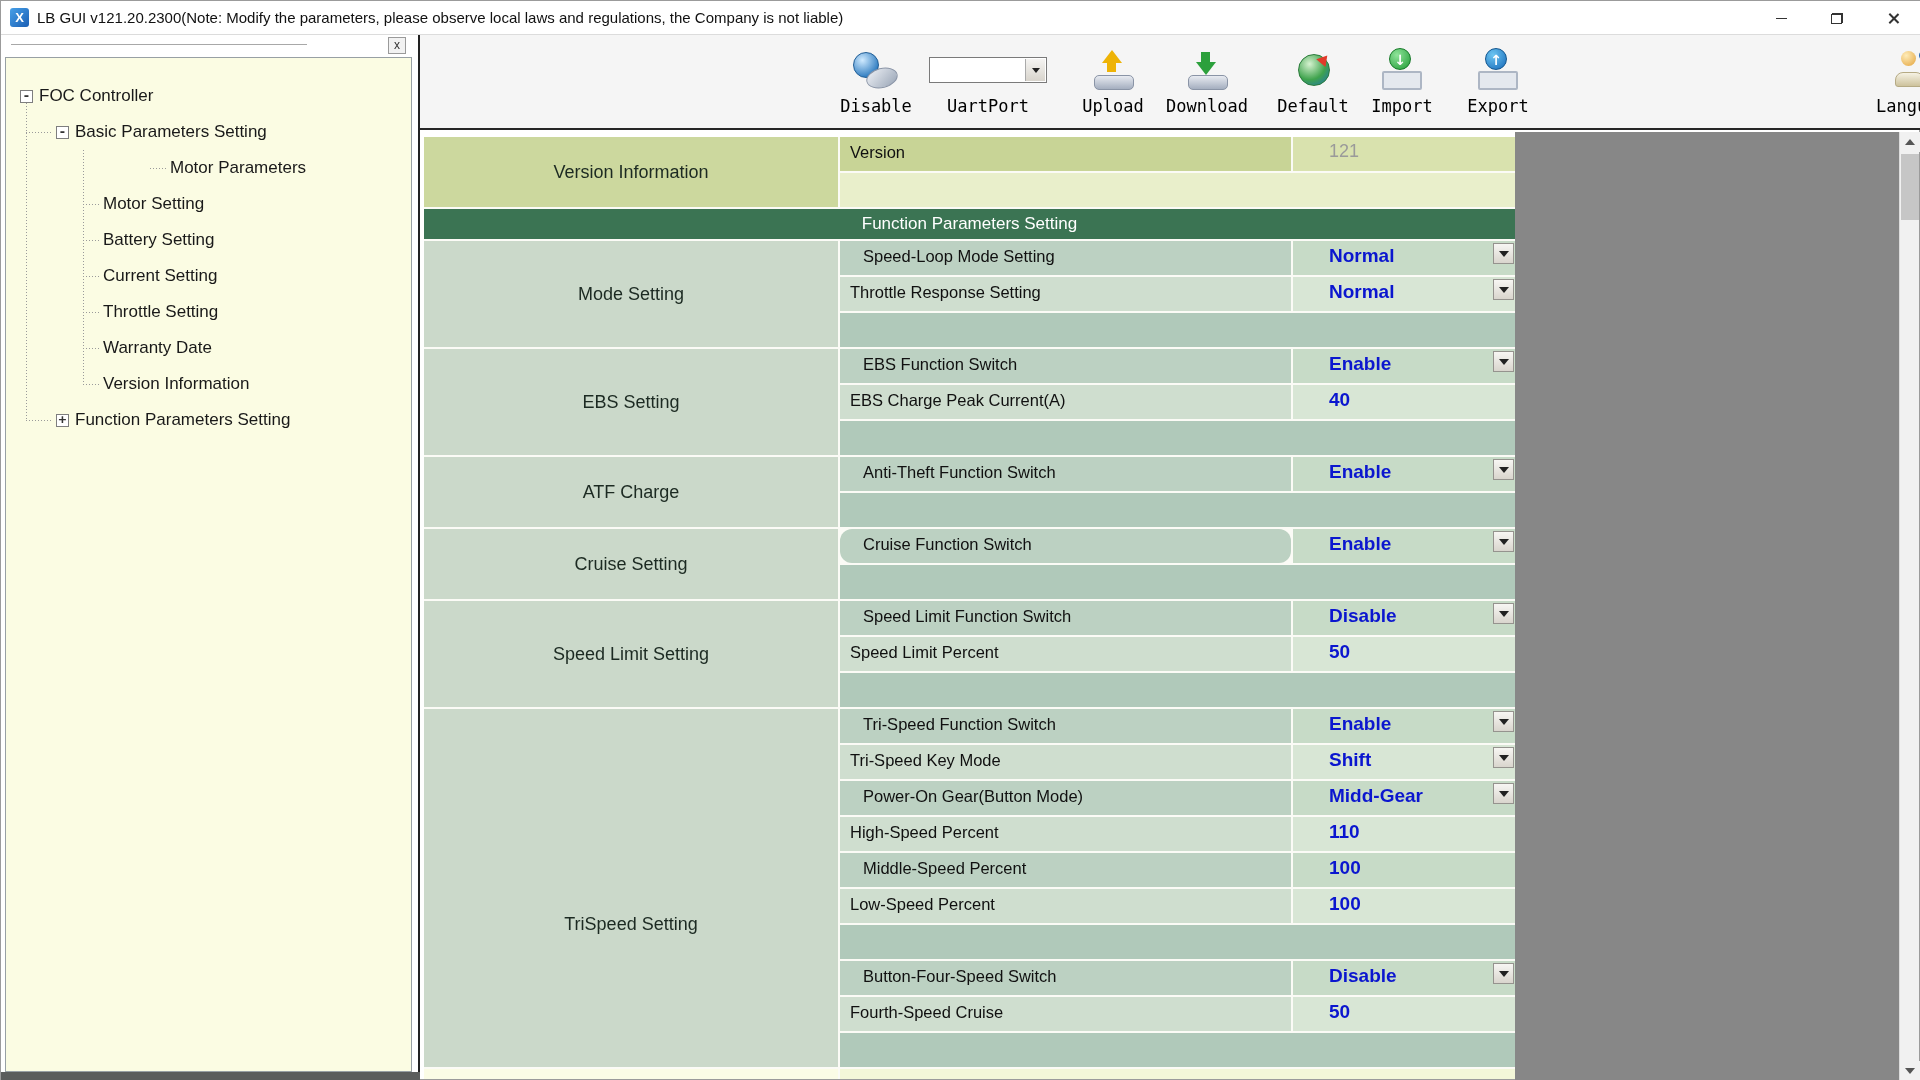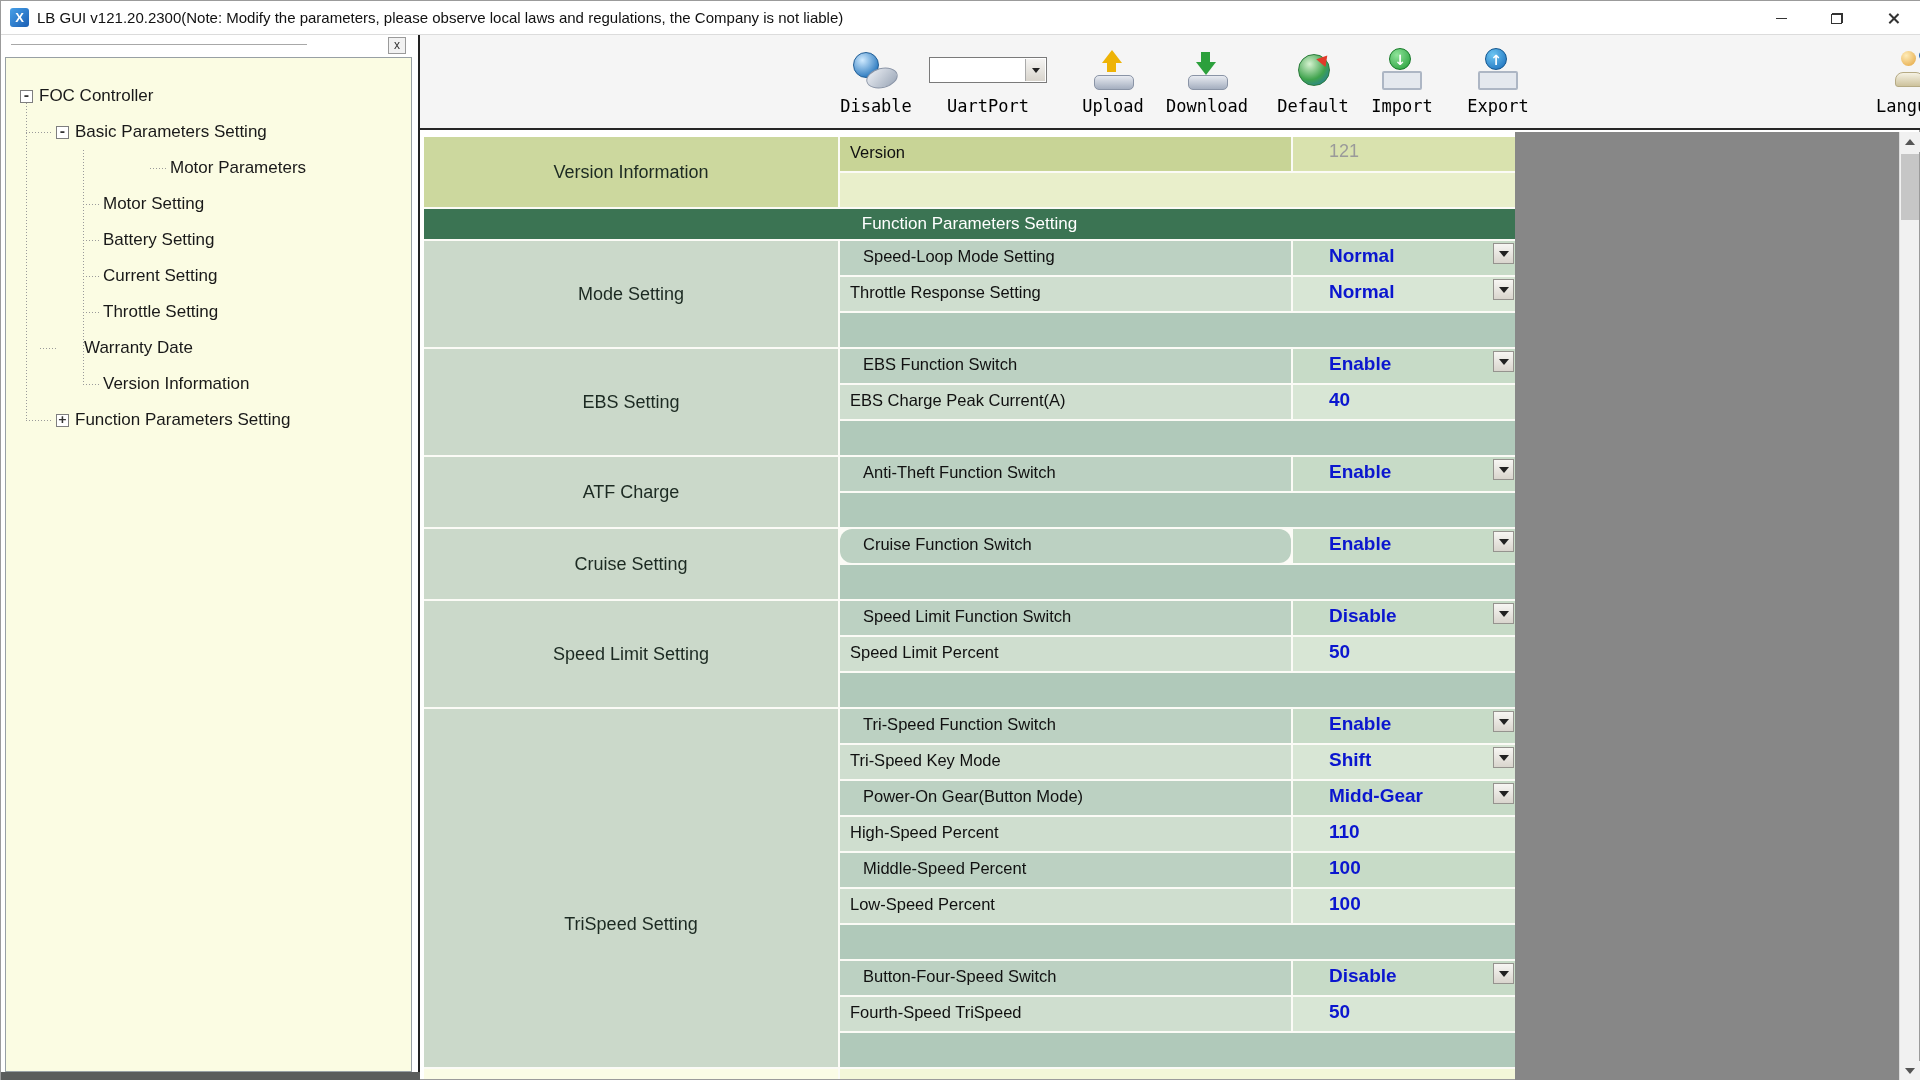--- a/index.html
+++ b/index.html
@@ -211,21 +211,21 @@
             <span class="tree-label">Battery Setting</span>
           </div>
           <div class="tree-item" style="padding-left: 77px;">
             <i class="tree-dash" style="width: 16px;"></i>
             <span class="tree-label">Current Setting</span>
           </div>
           <div class="tree-item" style="padding-left: 77px;">
             <i class="tree-dash" style="width: 16px;"></i>
             <span class="tree-label">Throttle Setting</span>
           </div>
-          <div class="tree-item" style="padding-left: 34px; gap: 24px;">
+          <div class="tree-item" style="padding-left: 77px;">
             <i class="tree-dash" style="width: 16px;"></i>
             <span class="tree-label">Warranty Date</span>
           </div>
           <div class="tree-item" style="padding-left: 77px;">
             <i class="tree-dash" style="width: 16px;"></i>
             <span class="tree-label">Version Information</span>
           </div>
           <div class="tree-item" style="padding-left: 20px;">
             <i class="tree-dash" style="width: 26px;"></i>
             <span class="tree-box">+</span>
@@ -418,21 +418,21 @@
         <span class="value-text">100</span>
       </div>
       <div class="cell spacer-green" style="grid-area: 23 / 2 / auto / span 2;"></div>
       <div class="cell label-cell green-label-a" style="grid-area: 24 / 2;">Button-Four-Speed Switch</div>
       <div class="cell value-cell green-value-a" style="grid-area: 24 / 3;">
         <span class="value-text">Disable</span>
         <div class="dd-btn">
           <i class="dd-arrow"></i>
         </div>
       </div>
-      <div class="cell label-cell green-label-b" style="grid-area: 25 / 2;">Fourth-Speed TriSpeed</div>
+      <div class="cell label-cell green-label-b" style="grid-area: 25 / 2;">Fourth-Speed Cruise</div>
       <div class="cell value-cell green-value-b" style="grid-area: 25 / 3;">
         <span class="value-text">50</span>
       </div>
       <div class="cell spacer-green" style="grid-area: 26 / 2 / auto / span 2;"></div>
       <div class="cell group-cell group-green group-trispeed-setting" style="grid-area: 17 / 1 / span 10;">TriSpeed Setting</div>
       <div class="cell partial-a" style="grid-area: 27 / 1;"></div>
       <div class="cell partial-b" style="grid-area: 27 / 2 / auto / span 2;"></div>
     </div>
 
   <div id="right-filler"></div>

